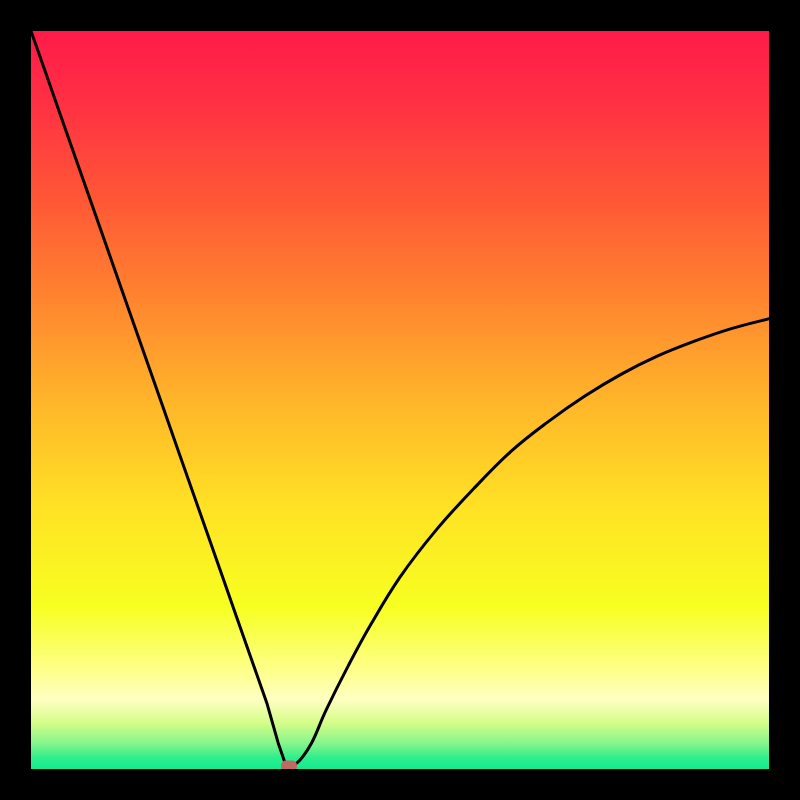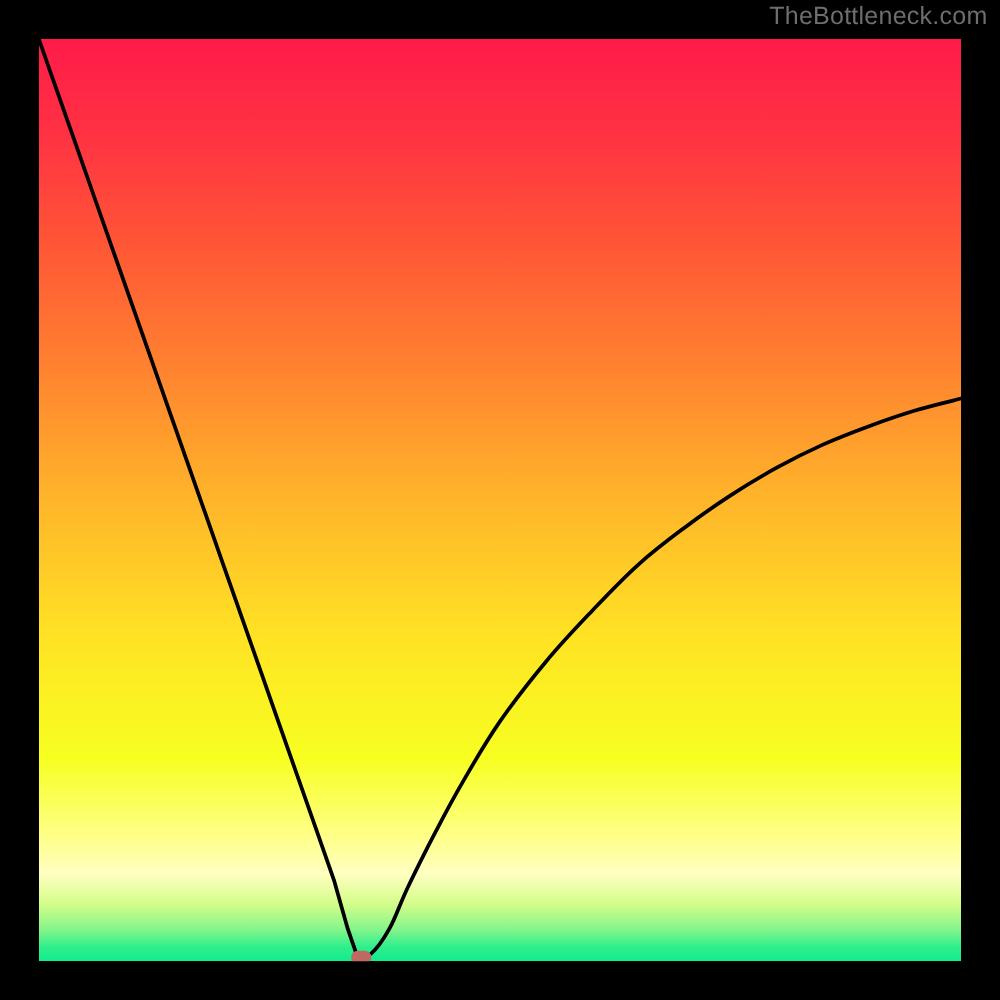--- a/index.html
+++ b/index.html
@@ -51,21 +51,20 @@
     border-radius: 5px;
     transform: translate(-50%, -50%);
     z-index: 5;
   }
 </style>
 </head>
 <body>
 
 <div class="frame">
 
-  <div class="watermark">TheBottleneck.com</div>
 
   <div class="plot-area">
 
     <svg class="gradient-bg" viewBox="0 0 738 738" preserveAspectRatio="none">
       <defs>
         <linearGradient id="bg-grad" x1="0" y1="0" x2="0" y2="1">
             <stop offset="0%" stop-color="#ff1b49"></stop>
             <stop offset="10%" stop-color="#ff3143"></stop>
             <stop offset="22%" stop-color="#ff5536"></stop>
             <stop offset="35%" stop-color="#ff8030"></stop>

